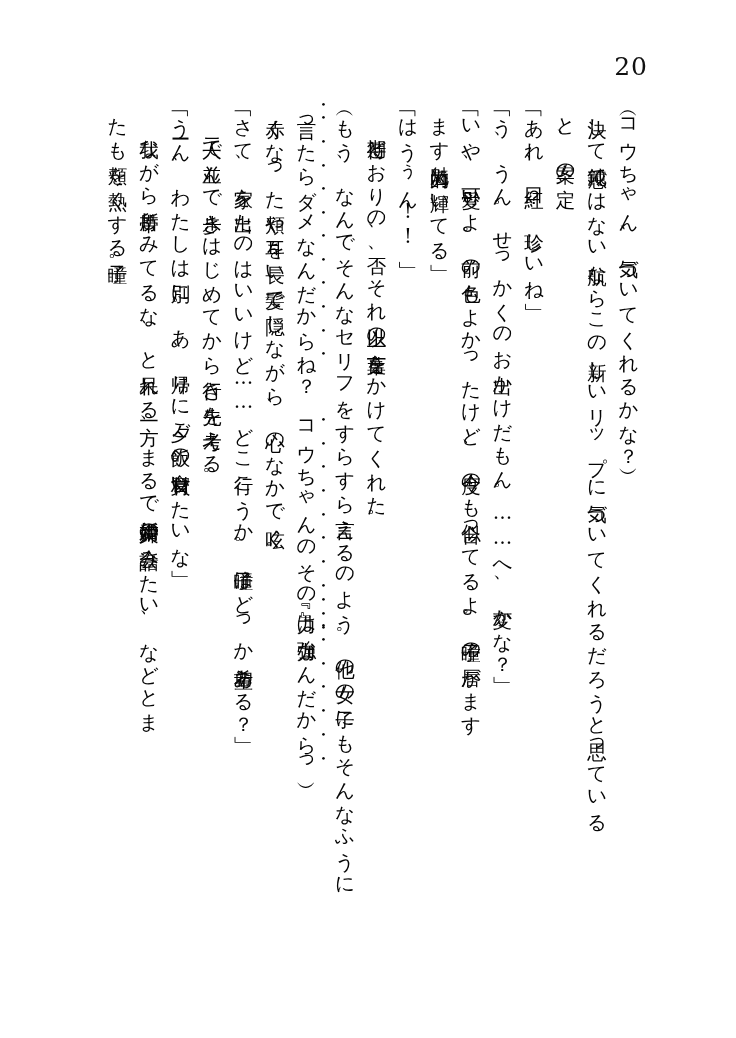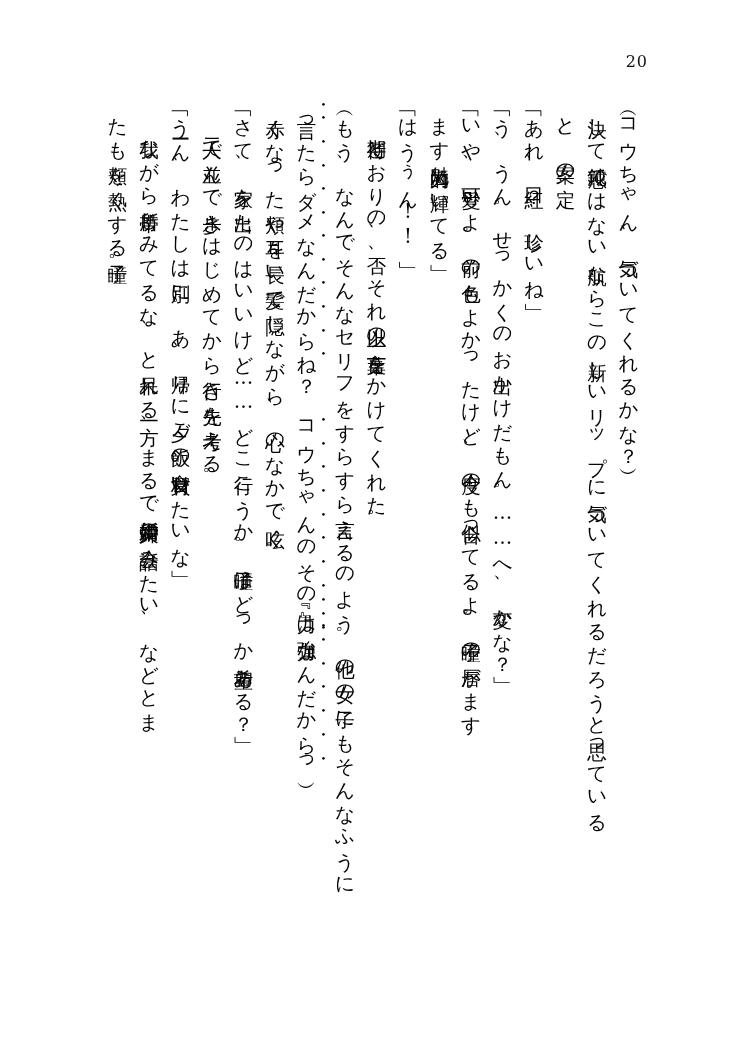--- a/index.html
+++ b/index.html
@@ -17,21 +17,21 @@
   #page {
     position: relative;
     width: 736px;
     height: 1038px;
     background: #ffffff;
   }
   #page-number {
     position: absolute;
     top: 52px;
     right: 88px;
-    font-size: 16px;
+    font-size: 25px;
     font-family: "DejaVu Serif", "Liberation Serif", serif;
     letter-spacing: 1px;
     color: #111;
   }
   
   #text-block {
     position: absolute;
     top: 104px;
     left: 74px;
     width: 570px;

